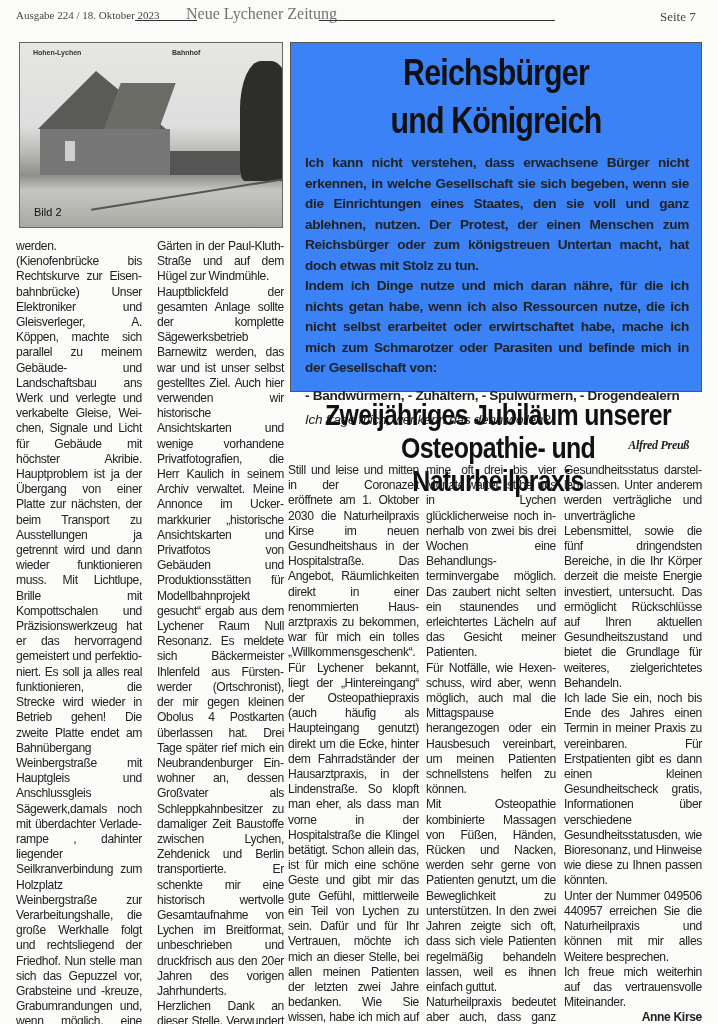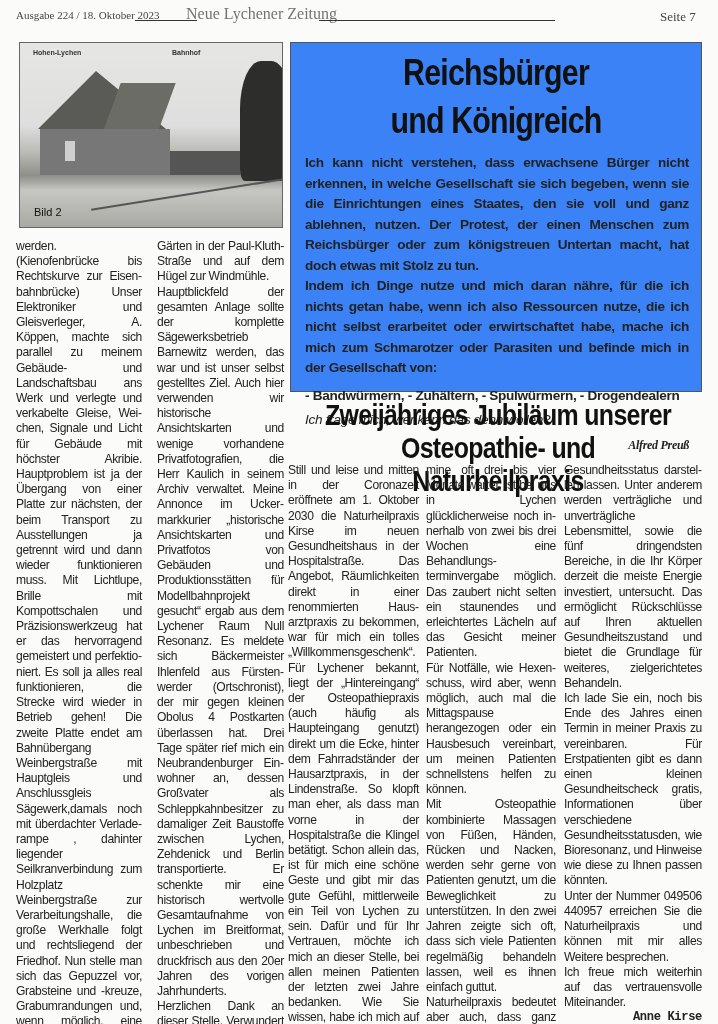--- a/index.html
+++ b/index.html
@@ -75,21 +75,21 @@
 
   .art-title {
     position: absolute; left: 288px; top: 398px; width: 420px; text-align: center;
     font-weight: bold; font-size: 30px; line-height: 33px; color: #111; letter-spacing: -0.8px;
     transform: scaleX(0.83); transform-origin: center top;
   }
   .col3 { left: 288px; top: 463px; width: 131px; }
   .col4 { left: 426px; top: 463px; width: 130px; }
   .col5 { left: 564px; top: 463px; width: 138px; }
   .col5 .sig-block { text-align: right; }
-  .col5 .sig-name { font-weight: bold; font-family: Liberation Mono, monospace; }
+  .col5 .sig-name { font-weight: bold; }
 </style>
 </head>
 <body>
 
 <div class="header">
   <span class="hdr-left">Ausgabe 224 / 18. Oktober 2023</span>
   <span class="hdr-rule1"></span>
   <span class="hdr-title">Neue Lychener Zeitung</span>
   <span class="hdr-rule2"></span>
   <span class="hdr-right">Seite 7</span>

